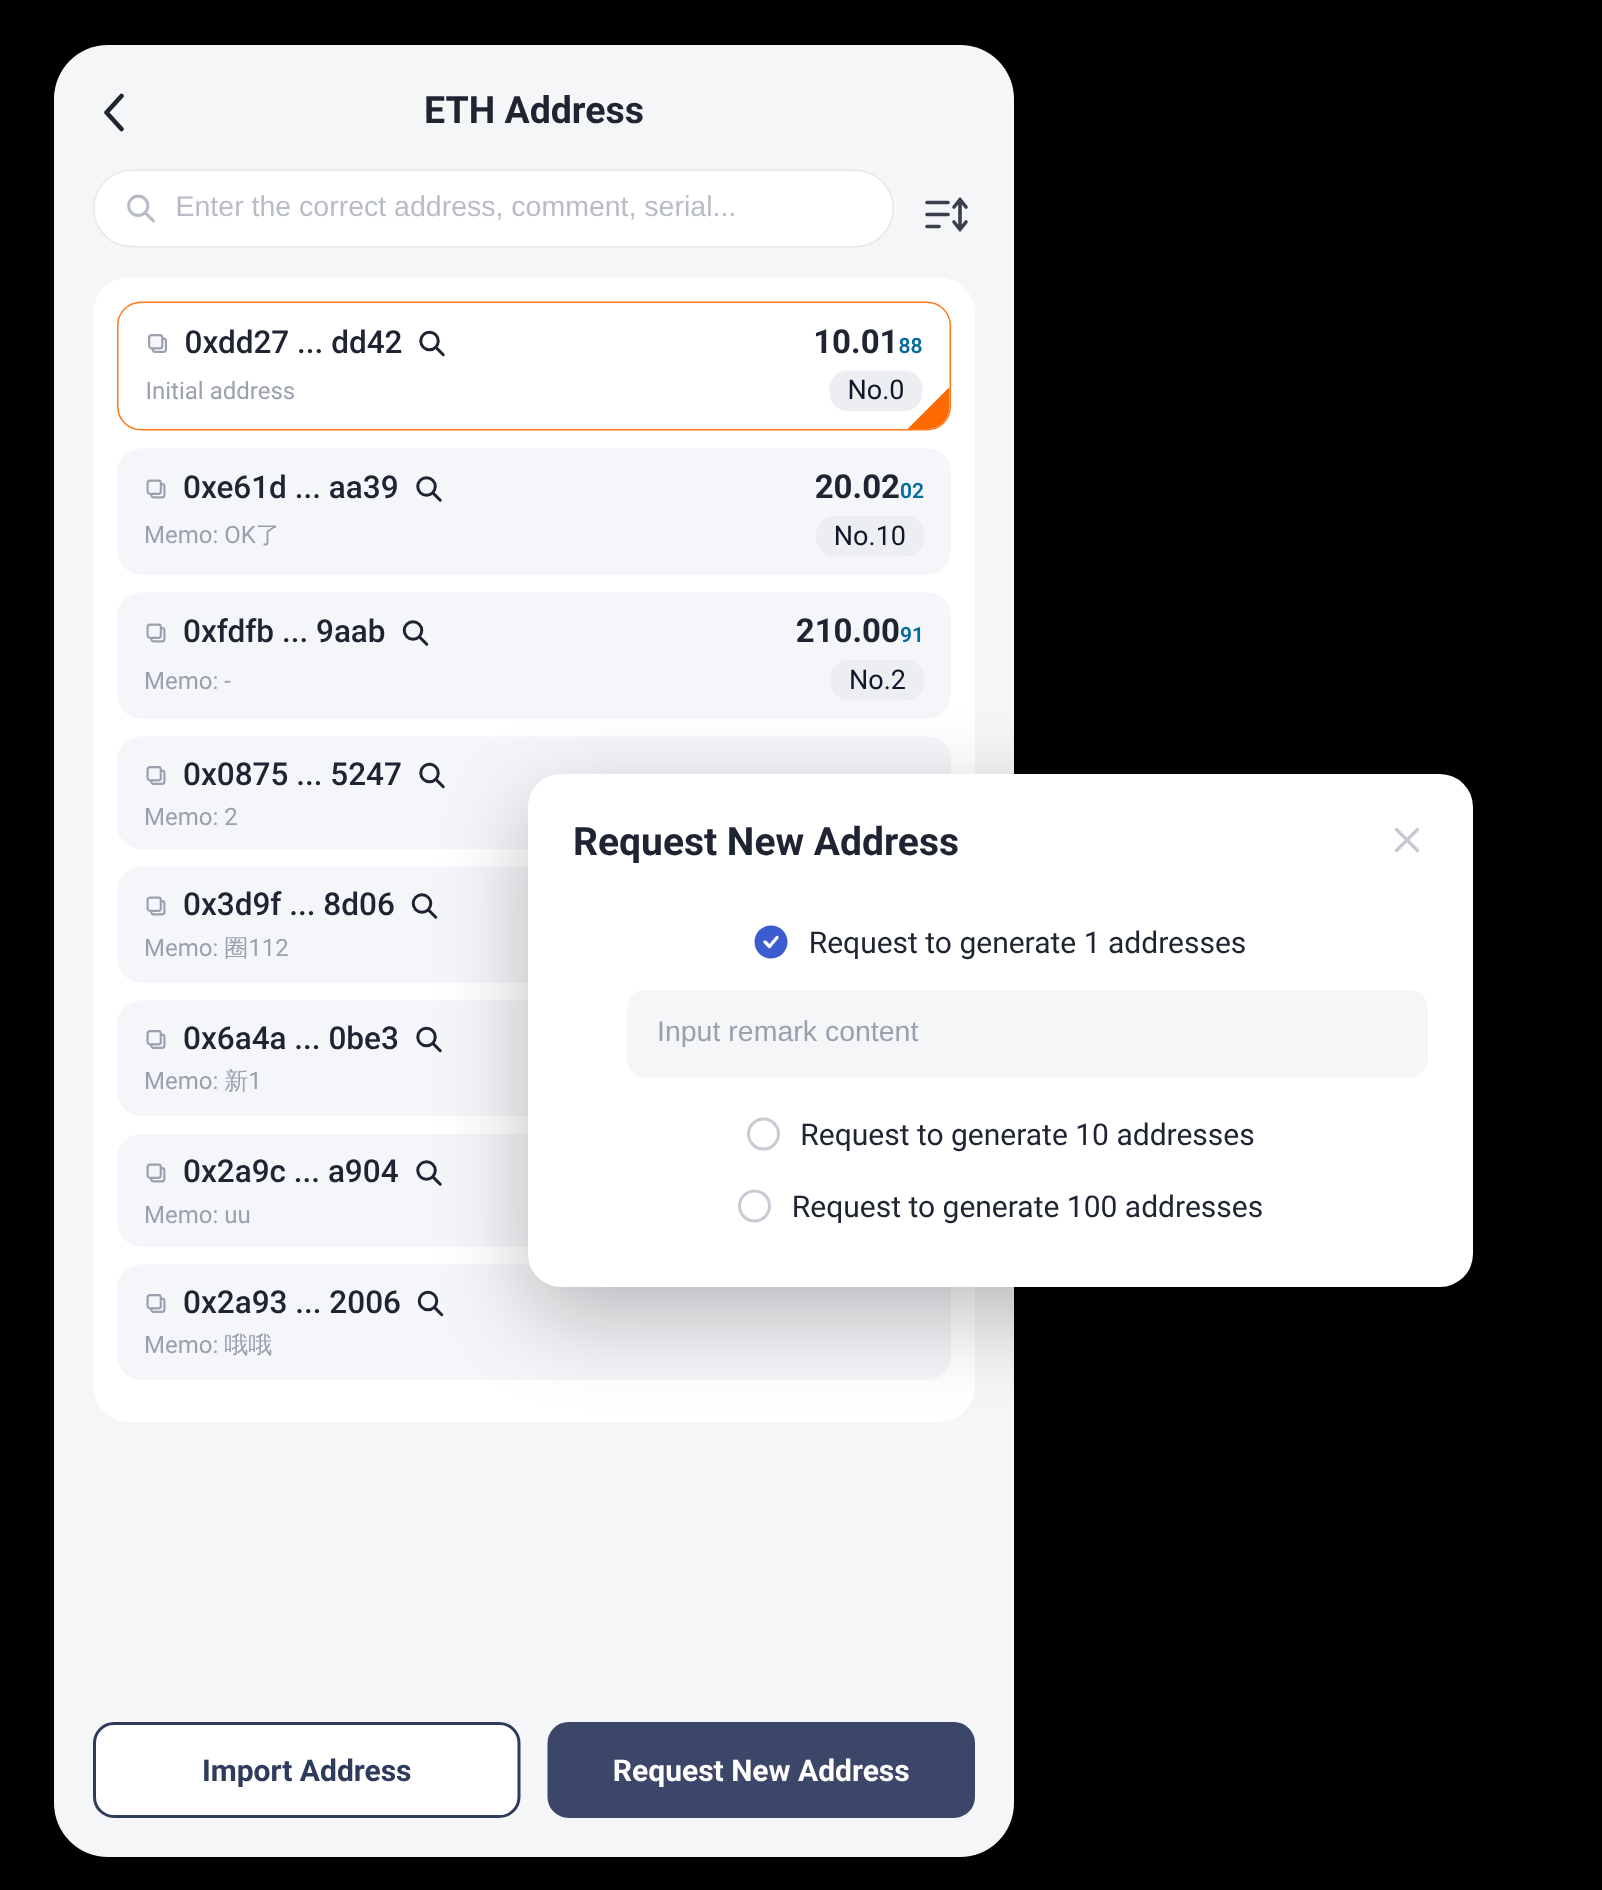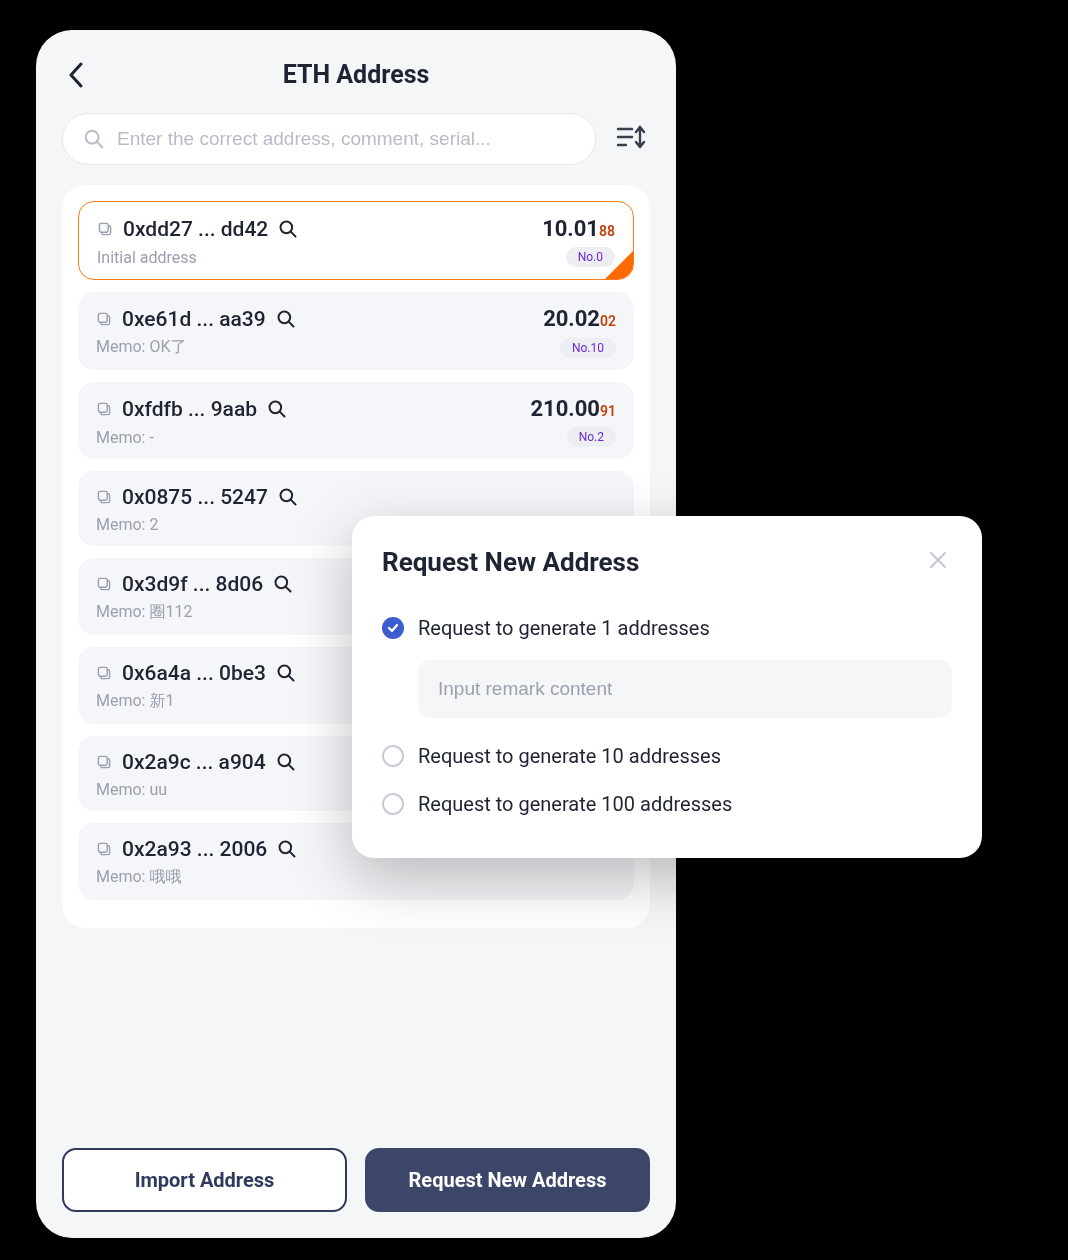--- a/index.html
+++ b/index.html
@@ -38,21 +38,21 @@
     padding: 6px;
   }
   .back-btn svg { display:block; }
   .page-title {
     font-size: 25px;
     font-weight: 700;
     color: #1f2433;
   }
   .search-row {
     display: flex;
-    align-items: center;
+    align-items: flex-end;
     gap: 16px;
     margin-bottom: 20px;
   }
   .search-box {
     flex: 1;
     display: flex;
     align-items: center;
     background: #fff;
     border: 1px solid #e7e8ec;
     border-radius: 30px;
@@ -115,37 +115,37 @@
     color: #1f2433;
   }
   .balance {
     font-size: 22px;
     font-weight: 700;
     color: #1f2433;
   }
   .balance-dec {
     font-size: 14px;
     font-weight: 600;
-    color: #c2410c;
+    color: #0369a1;
   }
   .addr-row2 {
     display:flex;
     align-items:center;
     justify-content: space-between;
     margin-top: 6px;
   }
   .memo {
     font-size: 16px;
     color: #9aa0ad;
     text-align: center;
   }
   .no-badge {
     background: #eceef2;
-    color: #6d28d9;
-    font-size: 12px;
+    color: #0f172a;
+    font-size: 18px;
     padding: 3px 12px;
     border-radius: 12px;
   }
   .bottom-bar {
     position: absolute;
     left: 26px;
     right: 26px;
     bottom: 26px;
     display:flex;
     gap: 18px;
@@ -194,20 +194,21 @@
     font-weight: 700;
     color: #1f2433;
   }
   .modal-close { color:#c5c8d0; cursor:pointer; padding:4px; }
   .opt {
     display:flex;
     align-items:center;
     gap: 14px;
     padding: 12px 0;
     cursor:pointer;
+    justify-content:center;
   }
   .radio {
     width: 22px;
     height: 22px;
     border-radius: 50%;
     border: 2px solid #c7cbd4;
     flex-shrink:0;
   }
   .radio.checked {
     border: none;

